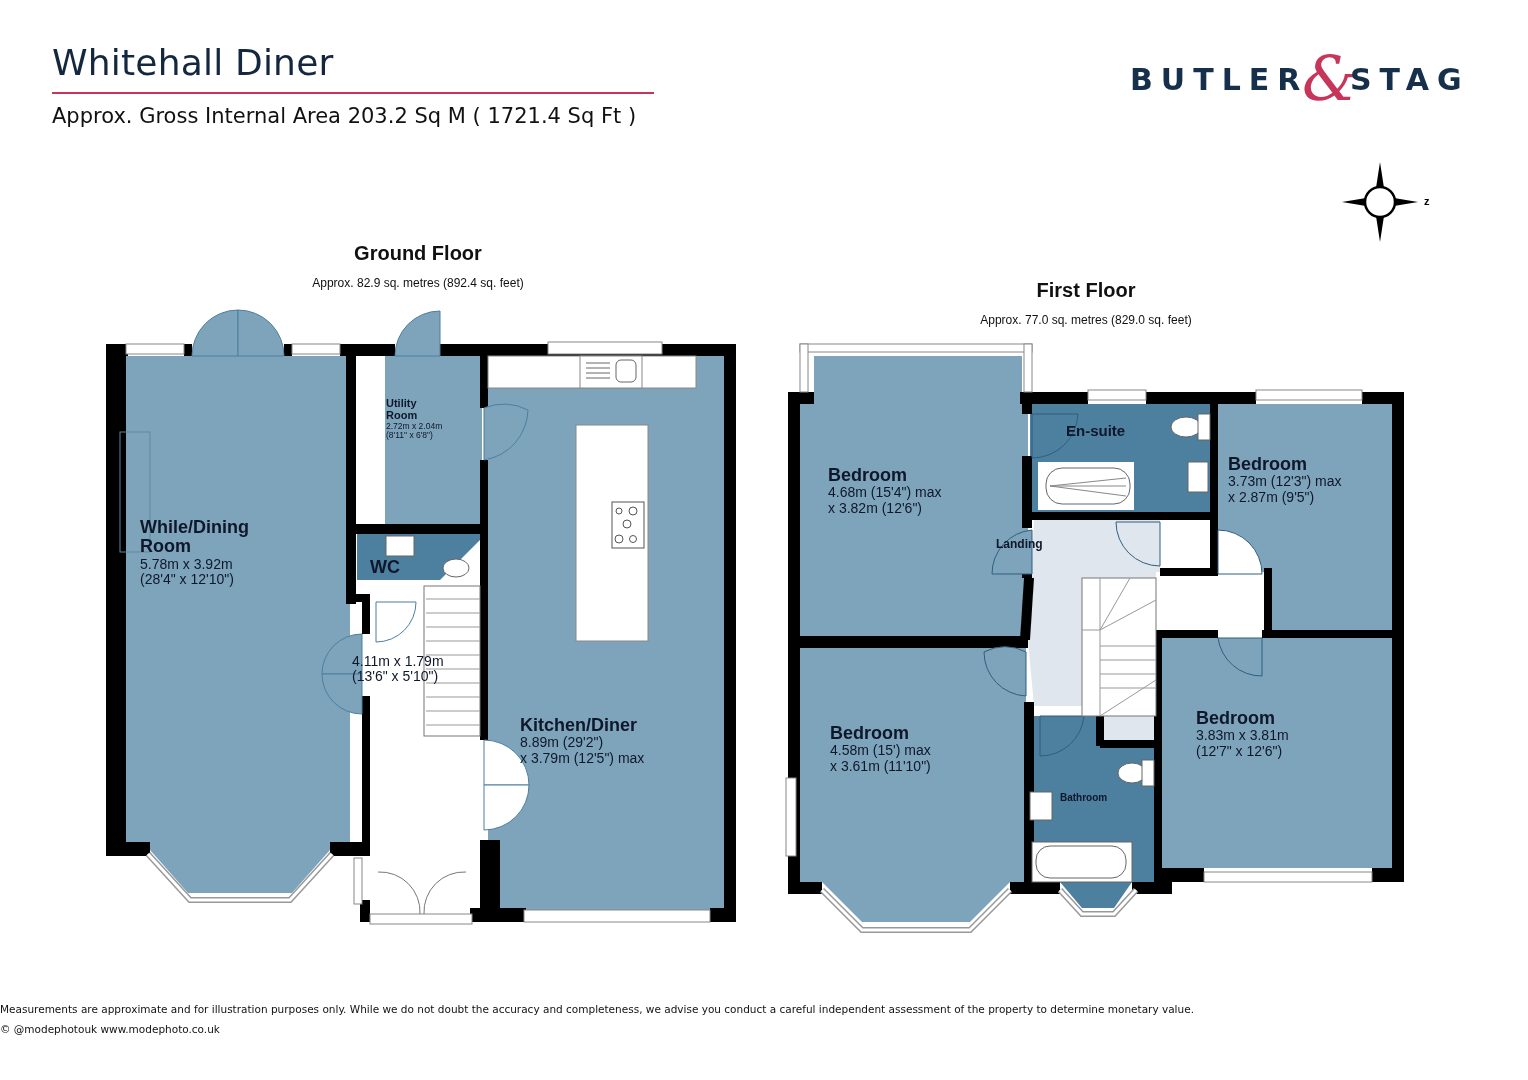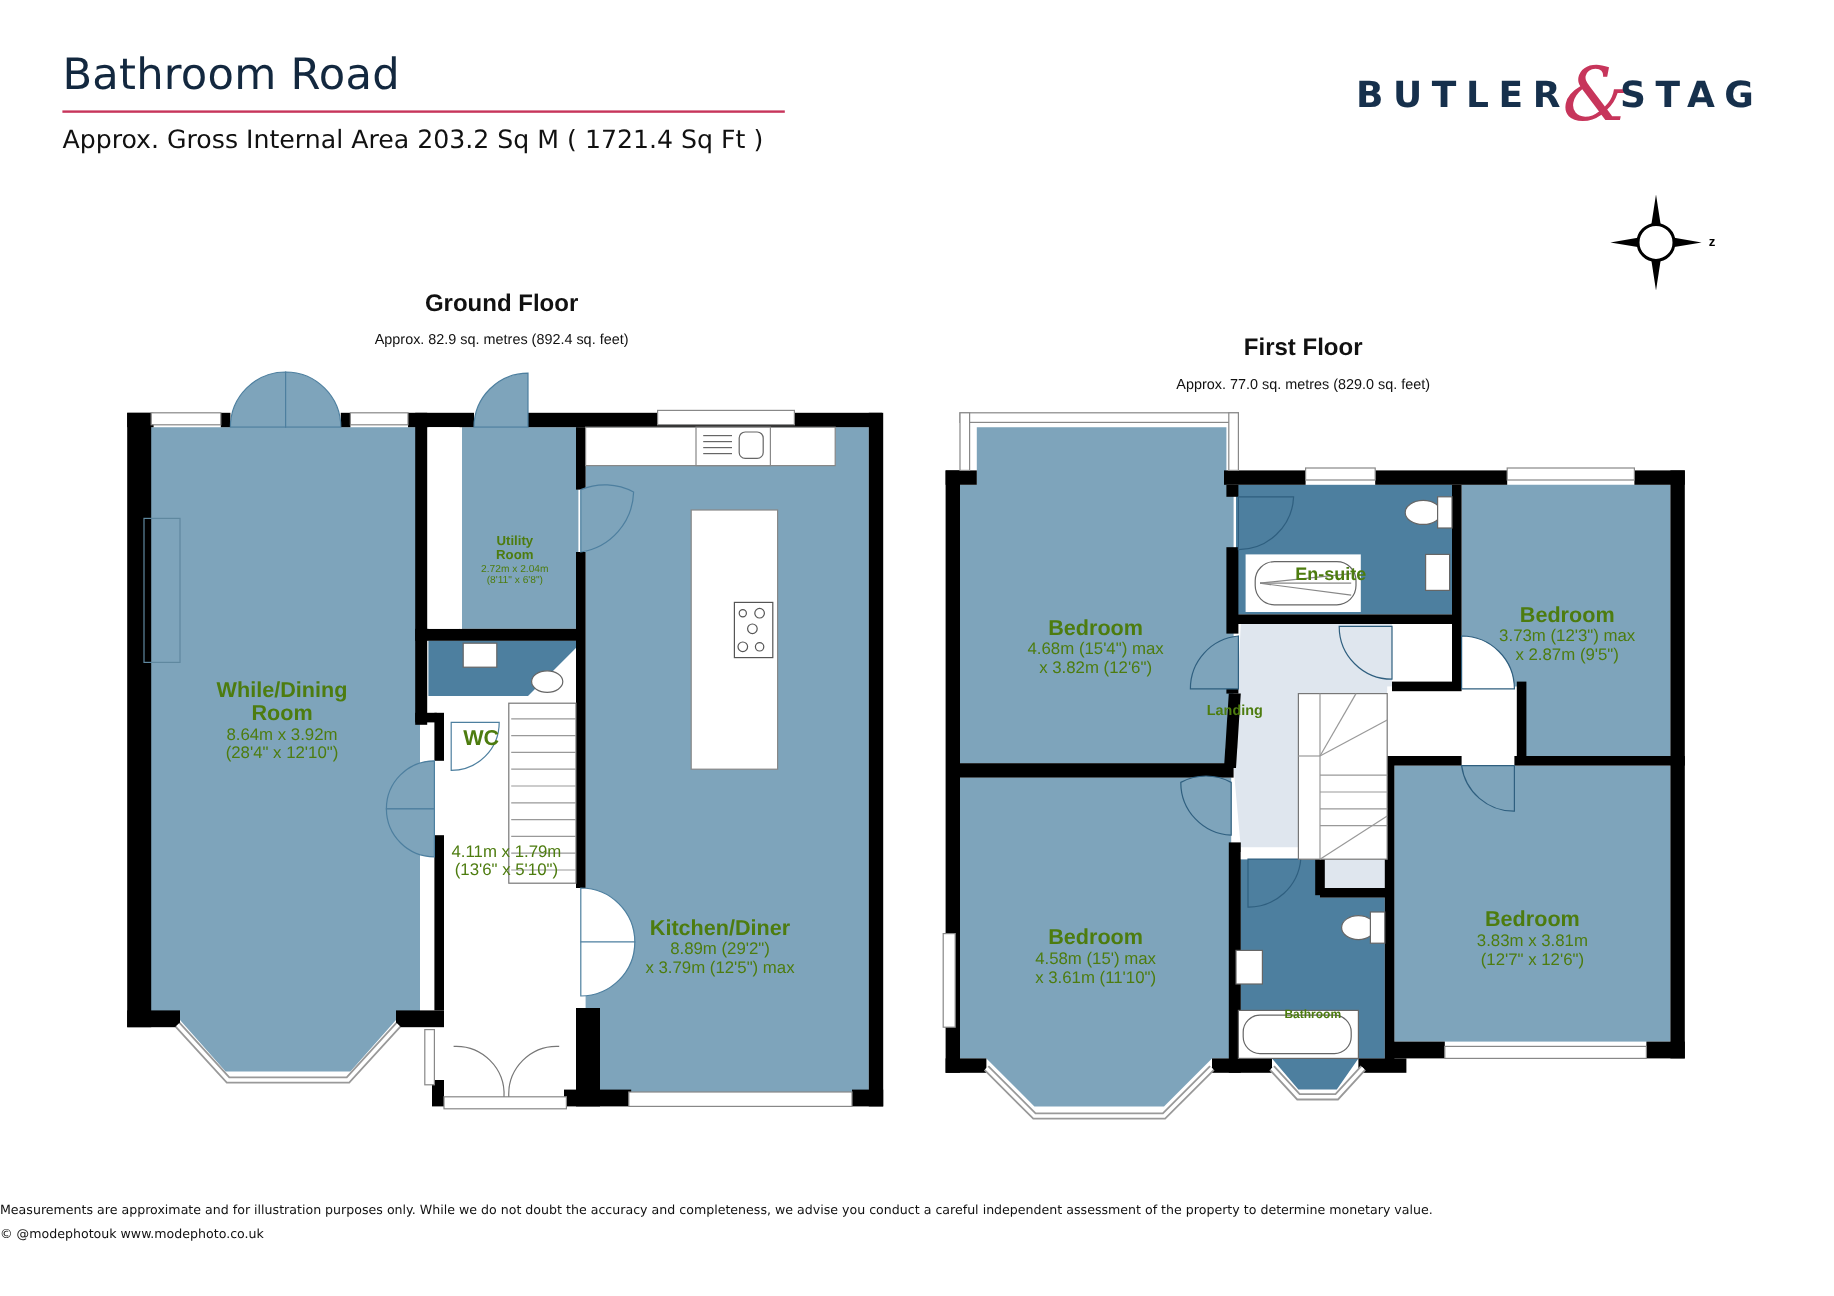--- a/index.html
+++ b/index.html
@@ -10,28 +10,28 @@
   .logo{position:absolute;left:1130px;top:58px;width:350px;height:60px;}
   .logo .w{position:absolute;top:4px;font-family:"DejaVu Sans",sans-serif;font-weight:bold;font-size:30px;letter-spacing:8px;color:#16304c;}
   .logo .w1{left:0;}
   .logo .w2{left:220px;}
   .logo .amp{position:absolute;left:172px;top:-10px;font-family:"DejaVu Serif",serif;font-style:italic;font-size:62px;color:#c7355b;line-height:1;}
   .compass{position:absolute;left:1336px;top:158px;width:110px;height:90px;}
   .floor-label{position:absolute;text-align:center;color:#111;}
   .floor-label .name{font-weight:bold;font-size:20px;}
   .floor-label .area{font-size:12px;margin-top:11px;}
   svg.plan{position:absolute;left:0;top:0;}
-  .room-label{position:absolute;text-align:center;color:#4d7c0f;line-height:1.08;margin-top:48px;}
+  .room-label{position:absolute;text-align:left;color:#0f172a;line-height:1.08;}
   .room-label .rn{font-weight:bold;}
   .disclaimer{position:absolute;left:0;width:1528px;text-align:left;font-family:"DejaVu Sans",sans-serif;font-size:10.5px;color:#111;}
 </style>
 </head>
 <body>
 
-<div class="title">Bathroom Road</div>
+<div class="title">Whitehall Diner</div>
 <div class="title-rule"></div>
 <div class="subtitle">Approx. Gross Internal Area 203.2 Sq M ( 1721.4 Sq Ft )</div>
 
 <div class="logo">
   <span class="w w1">BUTLER</span>
   <span class="amp">&amp;</span>
   <span class="w w2">STAG</span>
 </div>
 
 <div class="compass">
@@ -263,21 +263,21 @@
     <rect x="1036" y="846" width="90" height="32" rx="14" fill="#fff" stroke="#666"></rect>
     <ellipse cx="1132" cy="773" rx="14" ry="10" fill="#fff" stroke="#666"></ellipse>
     <rect x="1142" y="760" width="12" height="26" fill="#fff" stroke="#666"></rect>
     <rect x="1030" y="792" width="22" height="28" fill="#fff" stroke="#666"></rect>
   </g>
 </svg>
 
 <div class="room-label" style="left:140px;top:518px;width:190px;">
   <div class="rn" style="font-size:18px;">While/Dining</div>
   <div class="rn" style="font-size:18px;">Room</div>
-  <div style="font-size:14px;">8.64m x 3.92m</div>
+  <div style="font-size:14px;">5.78m x 3.92m</div>
   <div style="font-size:14px;">(28'4" x 12'10")</div>
 </div>
 <div class="room-label" style="left:386px;top:398px;width:86px;">
   <div class="rn" style="font-size:11px;">Utility</div>
   <div class="rn" style="font-size:11px;">Room</div>
   <div style="font-size:8.5px;">2.72m x 2.04m</div>
   <div style="font-size:8.5px;">(8'11" x 6'8")</div>
 </div>
 <div class="room-label" style="left:370px;top:558px;width:62px;">
   <div class="rn" style="font-size:18px;">WC</div>

